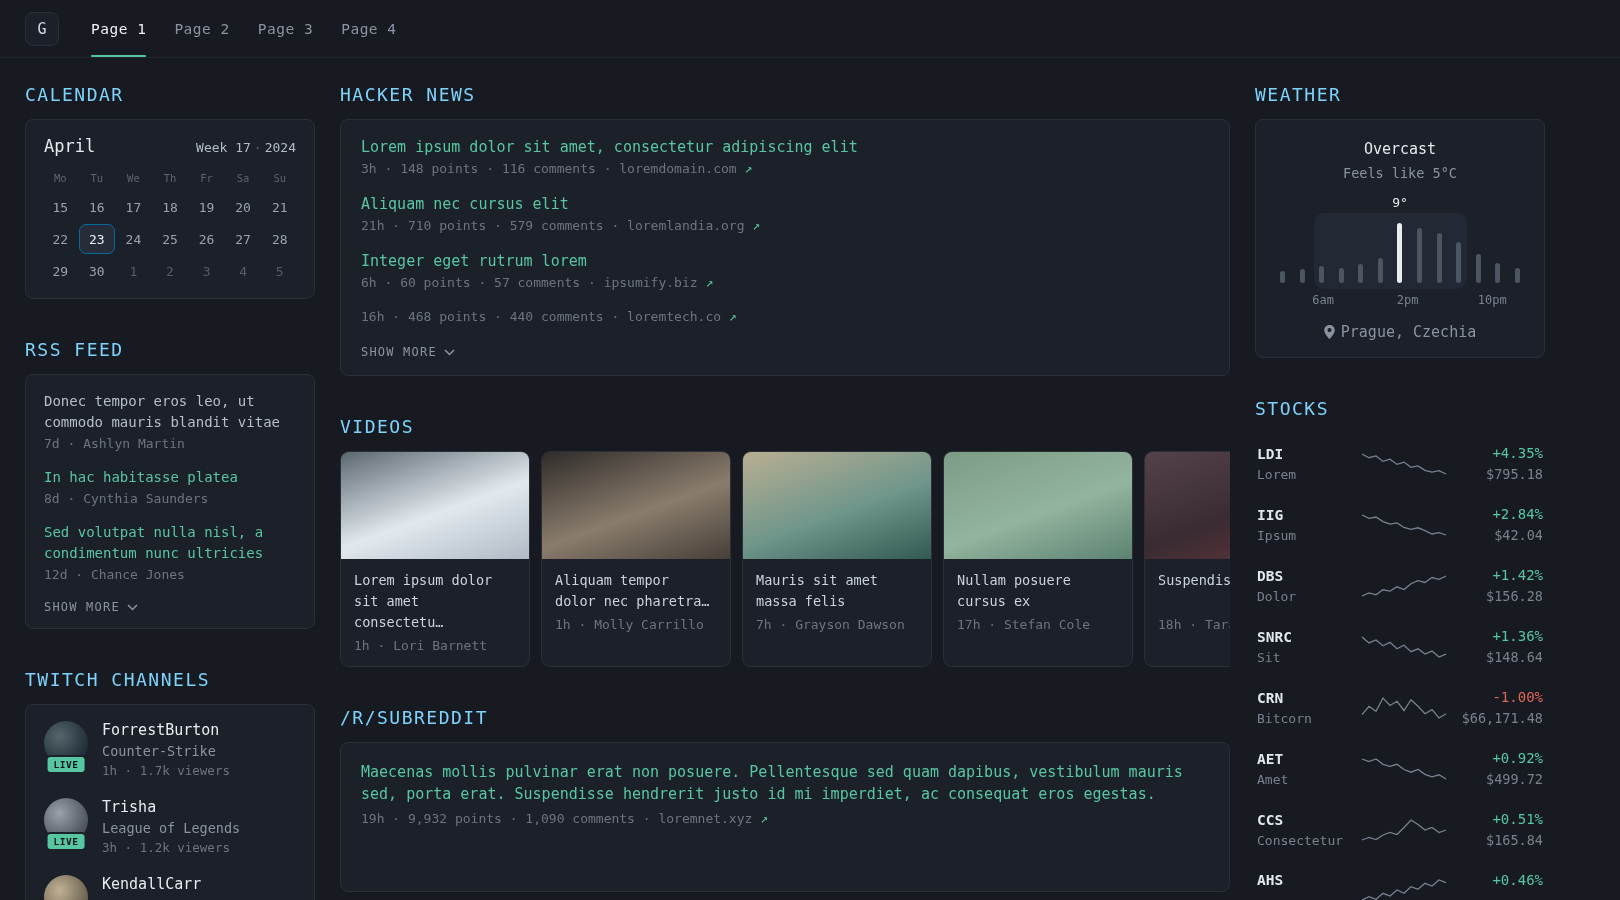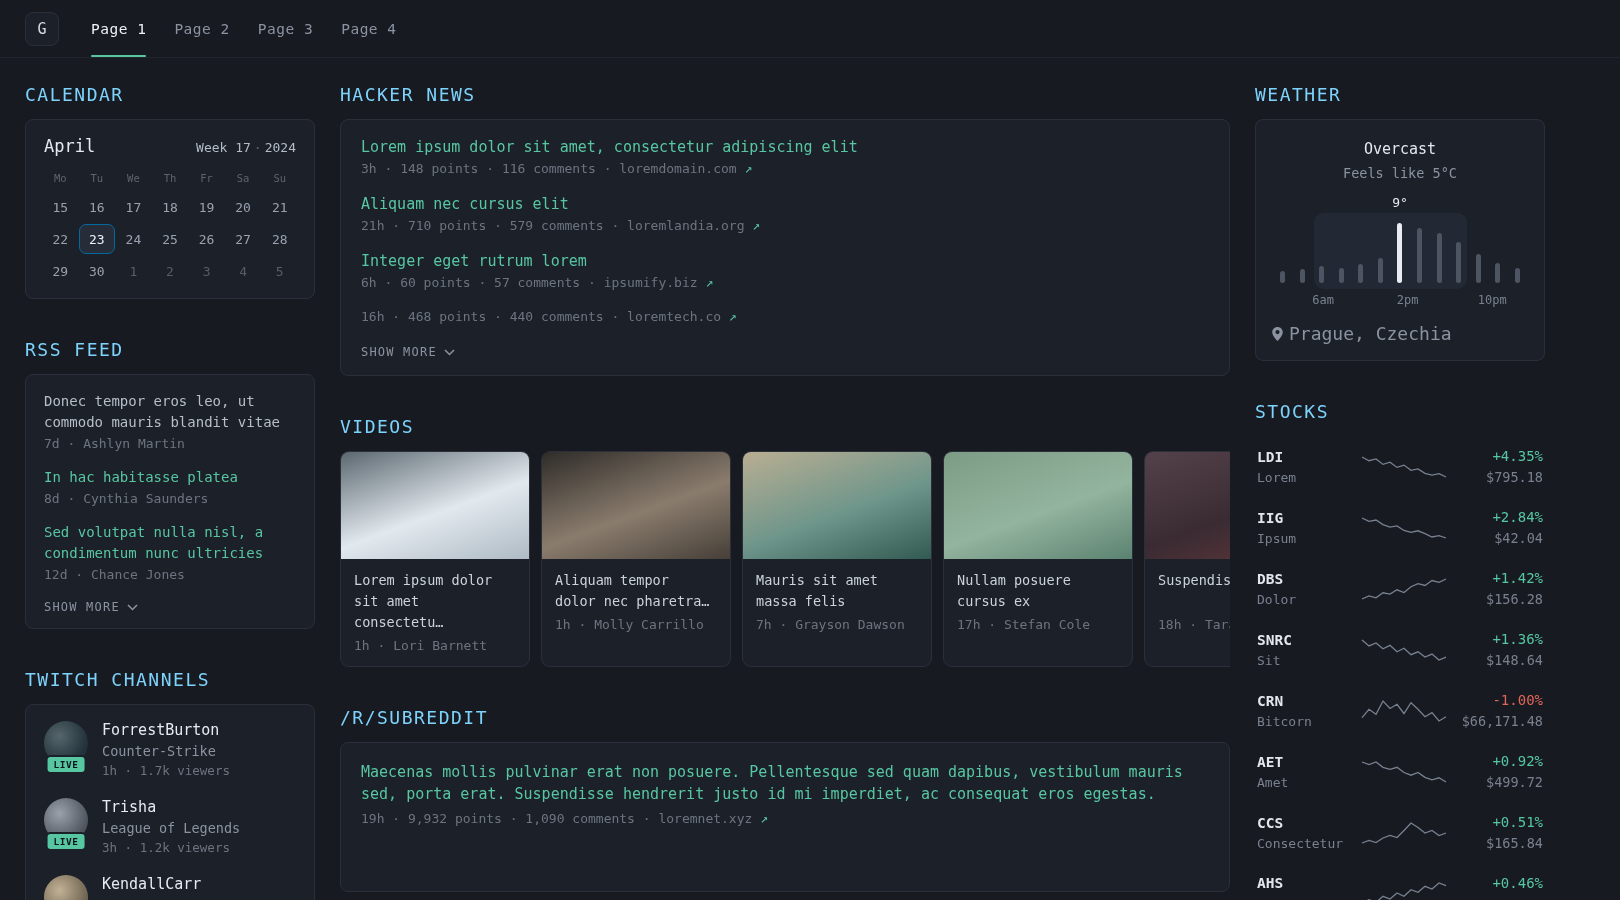--- a/index.html
+++ b/index.html
@@ -93,21 +93,21 @@
   .weather-feels{font-size:13.5px;color:var(--muted);margin-top:7px;}
   .weather-chart{position:relative;height:94px;margin:14px 4px 0;}
   .day-region{position:absolute;bottom:0;height:76px;background:#232934;border-radius:10px;}
   .temp-label{position:absolute;top:0;transform:translateX(-50%);font-size:13px;color:#e8ecf1;}
   .wbars{position:absolute;left:0;right:0;bottom:6px;height:62px;display:flex;align-items:flex-end;justify-content:space-between;padding:0 4px;}
   .wbar{width:5px;border-radius:3px;background:#4d5563;}
   .wbar.hl{background:#e9edf2;}
   .weather-times{position:relative;height:16px;margin-top:4px;font-size:12px;color:#79818e;}
   .weather-times span{position:absolute;transform:translateX(-50%);}
   .wt-0{left:20%;} .wt-1{left:53%;} .wt-2{left:86%;}
-  .weather-loc{margin-top:14px;display:flex;align-items:center;gap:6px;font-size:18px;color:var(--muted);}
+  .weather-loc{margin-top:14px;display:flex;align-items:center;justify-content:center;gap:6px;font-size:15px;color:var(--muted);}
 
   
   .stock-row{display:flex;align-items:center;padding:12px 2px;cursor:pointer;}
   .stock-id{width:96px;flex:none;}
   .stock-symbol{font-size:14.5px;font-weight:bold;color:#e2e7ed;}
   .stock-name{font-size:13px;color:#79818e;margin-top:5px;min-height:15px;}
   .spark{width:86px;height:26px;flex:none;margin:0 8px;}
   .spark polyline{fill:none;stroke:#78818f;stroke-width:1.3;}
   .stock-val{flex:1;text-align:right;}
   .stock-change{font-size:14px;color:var(--accent);}

